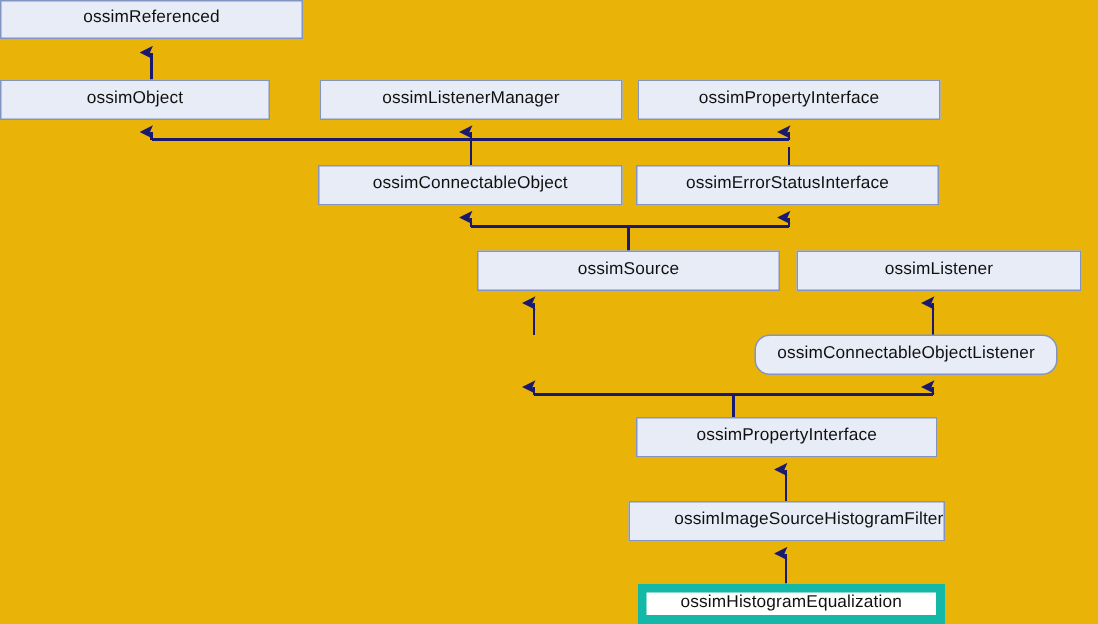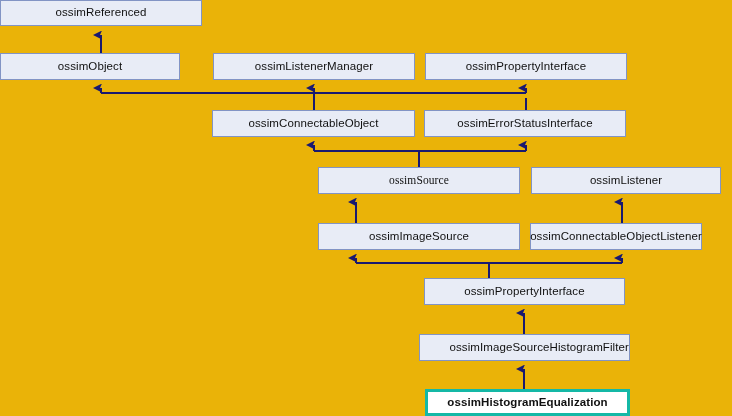--- a/index.html
+++ b/index.html
@@ -35,22 +35,21 @@
     border: 1px solid #8294c4;
     font-size: 11.5px;
     color: #101010;
     letter-spacing: 0.1px;
     line-height: 1;
     white-space: nowrap;
     cursor: default;
   }
   .node.current {
     background: #ffffff;
-    border: 3px solid #14b8a6;
-    font-weight: bold;
+    border: 6px solid #14b8a6;
   }
   .node-label {
     display: block;
     transform: translateY(-0.5px);
   }
 </style>
 </head>
 <body>
 
 <div id="diagram">
@@ -106,30 +105,27 @@
     </div>
     <div class="node" style="left: 425px; top: 53px; width: 202px; height: 27px;">
       <span class="node-label">ossimPropertyInterface</span>
     </div>
     <div class="node" style="left: 212px; top: 110px; width: 203px; height: 27px;">
       <span class="node-label">ossimConnectableObject</span>
     </div>
     <div class="node" style="left: 424px; top: 110px; width: 202px; height: 27px;">
       <span class="node-label">ossimErrorStatusInterface</span>
     </div>
-    <div class="node" style="left: 318px; top: 167px; width: 202px; height: 27px; font-family: Liberation Serif, serif;">
+    <div class="node" style="left: 318px; top: 167px; width: 202px; height: 27px;">
       <span class="node-label">ossimSource</span>
     </div>
     <div class="node" style="left: 531px; top: 167px; width: 190px; height: 27px;">
       <span class="node-label">ossimListener</span>
     </div>
-    <div class="node" style="left: 318px; top: 223px; width: 202px; height: 27px;">
-      <span class="node-label">ossimImageSource</span>
-    </div>
-    <div class="node" style="left: 530px; top: 223px; width: 172px; height: 27px;">
+    <div class="node" style="left: 503px; top: 223px; width: 202px; height: 27px; border-radius: 10px;">
       <span class="node-label">ossimConnectableObjectListener</span>
     </div>
     <div class="node" style="left: 424px; top: 278px; width: 201px; height: 27px;">
       <span class="node-label">ossimPropertyInterface</span>
     </div>
     <div class="node" style="left: 419px; top: 334px; width: 211px; height: 27px; justify-content: flex-end;">
       <span class="node-label">ossimImageSourceHistogramFilter</span>
     </div>
     <div class="node current" style="left: 425px; top: 389px; width: 205px; height: 27px;">
       <span class="node-label">ossimHistogramEqualization</span>

